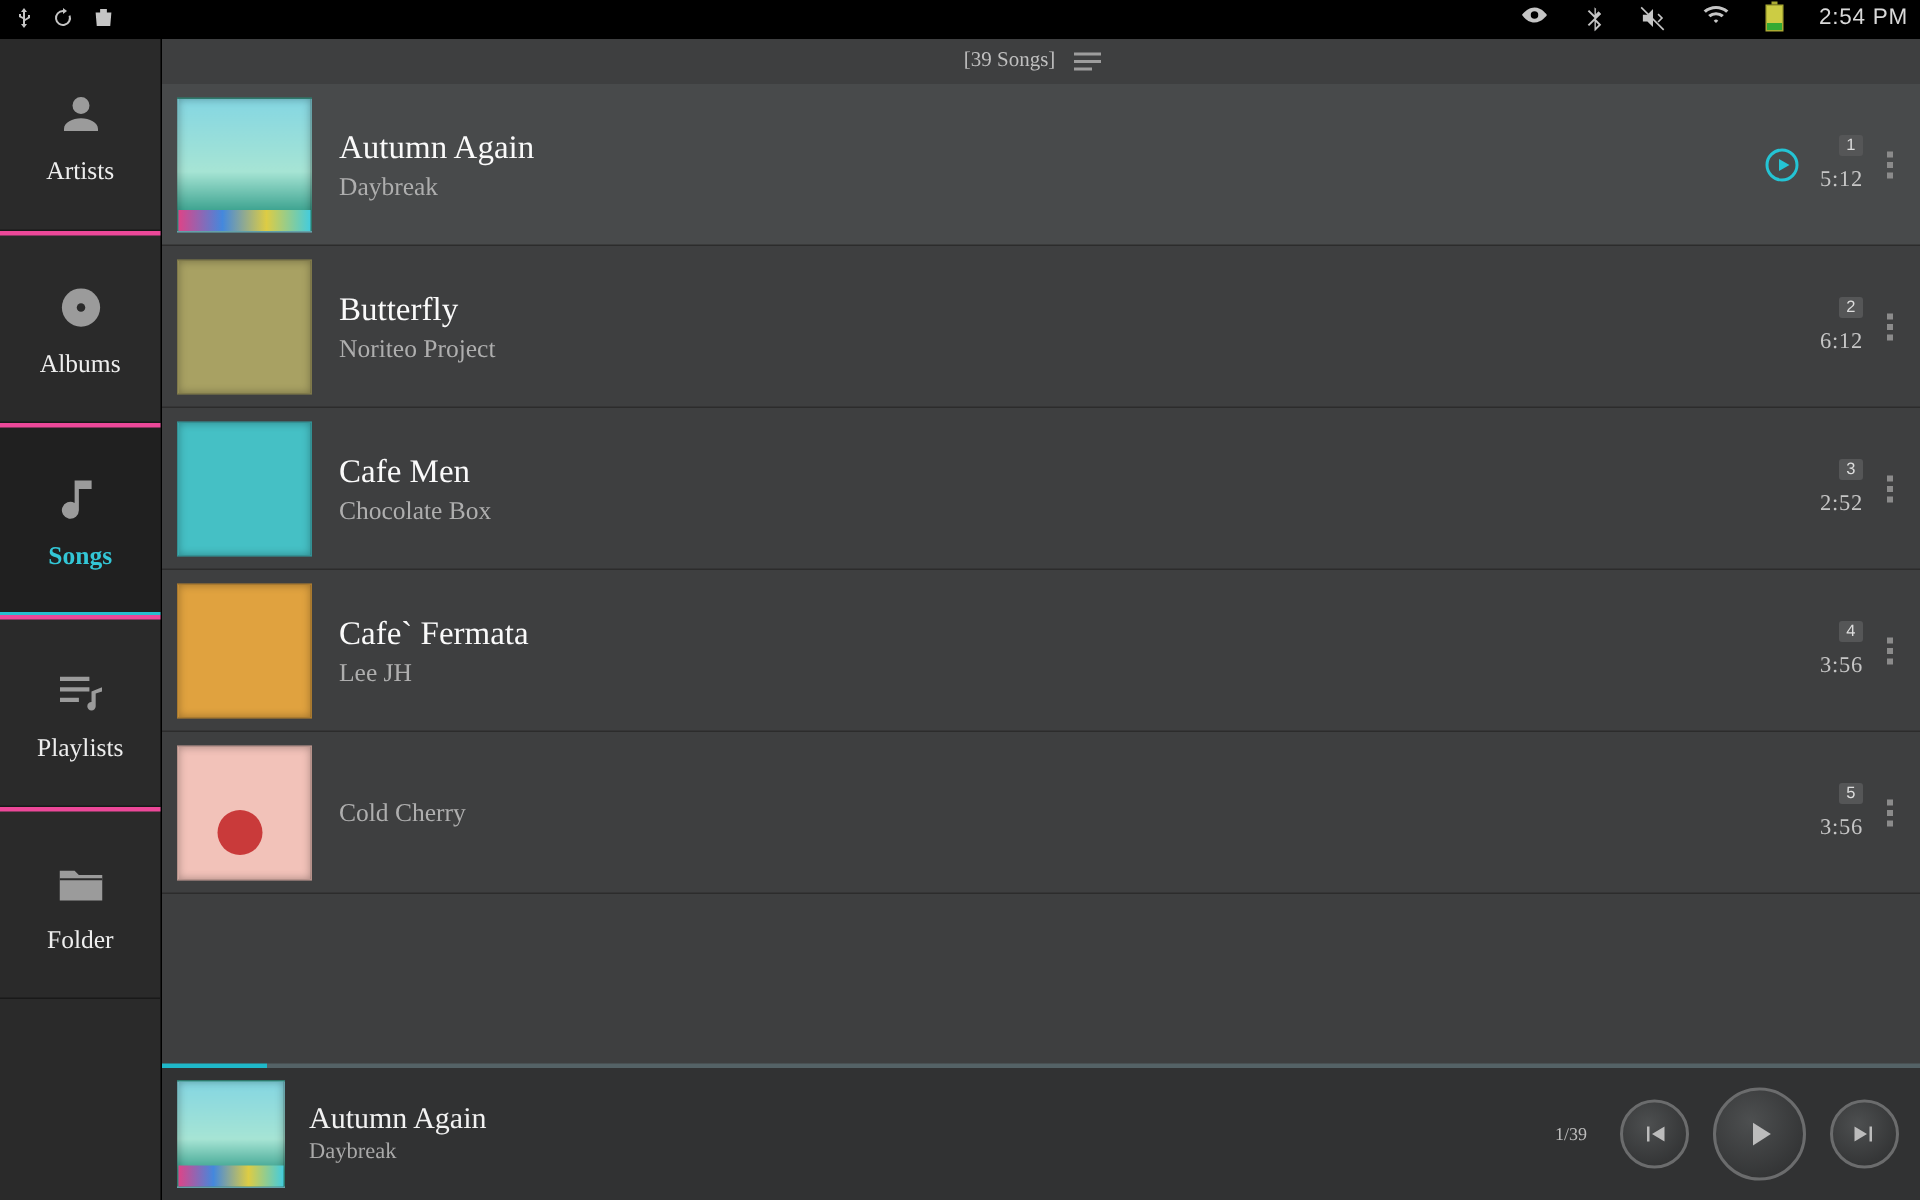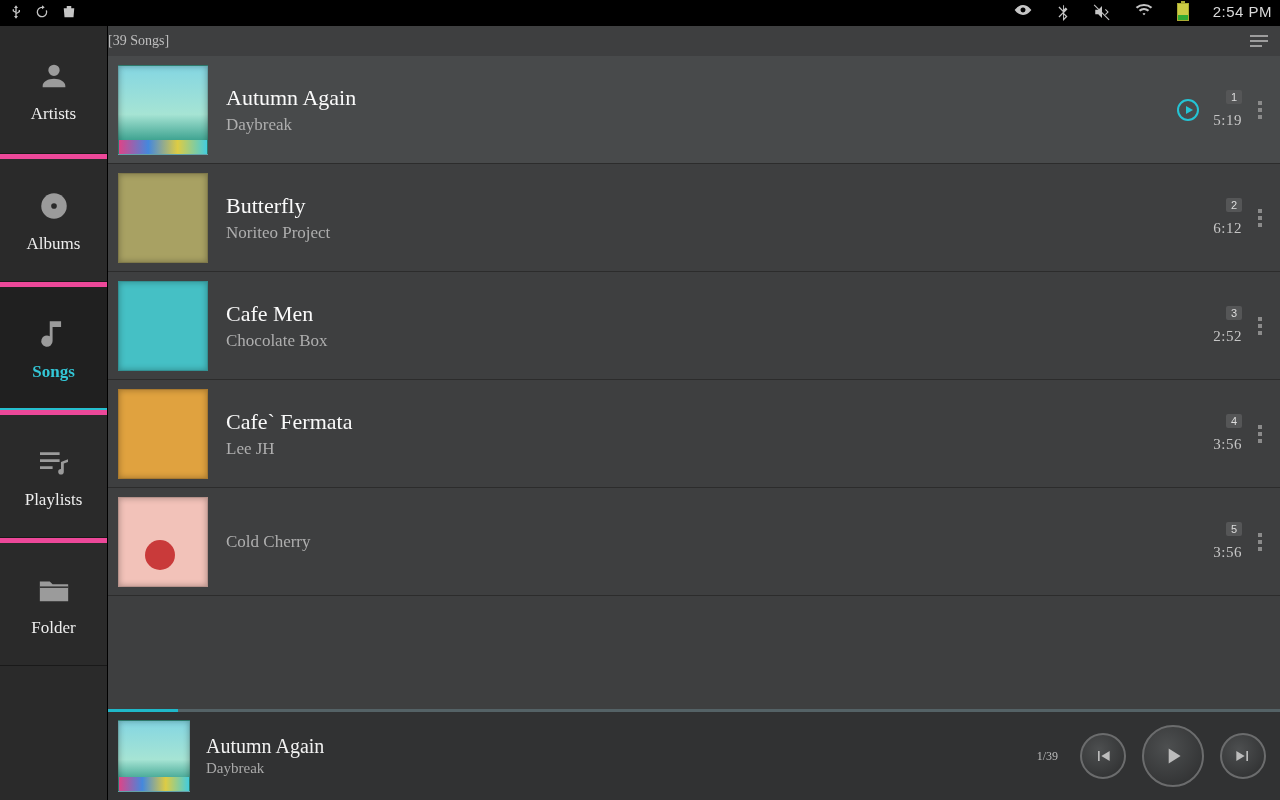--- a/index.html
+++ b/index.html
@@ -10,32 +10,32 @@
   .status-bar { height:26px; background:#000; display:flex; align-items:center; padding:0 8px; font-family:Verdana,sans-serif; font-size:14px; }
   .status-left { display:flex; gap:10px; align-items:center; }
   .status-right { margin-left:auto; display:flex; gap:24px; }
   .status-bar svg { fill:#c5c5c5; }
   .status-time { color:#d9d9d9; font-size:15px; letter-spacing:.5px; }
 
   .app { position:absolute; top:26px; left:0; right:0; bottom:0; display:flex; }
 
   
   .sidebar { width:108px; background:#2a2a2a; border-right:1px solid #000; display:flex; flex-direction:column; }
-  .side-item { flex:0 0 128px; display:flex; flex-direction:column; align-items:center; justify-content:center; gap:8px; border-bottom:1px solid #191919; border-top:5px solid #ec4899; cursor:pointer; position:relative; }
+  .side-item { flex:0 0 128px; display:flex; flex-direction:column; align-items:center; justify-content:center; gap:8px; border-bottom:1px solid #191919; border-top:3px solid #ec4899; cursor:pointer; position:relative; }
   .side-item:first-child { border-top:none;text-align:right; }
   .side-label { font-size:17px; color:#eee; }
   .side-item.active { background:#202020; }
   .side-item.active .side-label { color:#33c6d6;font-weight:bold; }
   .side-item.active::after { content:""; position:absolute; left:0; right:0; bottom:-1px; height:2px; background:#26bfcf; }
   .side-icon { width:40px; height:40px; display:flex; align-items:center; justify-content:center; }
   .side-icon svg { fill:#9b9b9b; }
 
   
   .main { flex:1; display:flex; flex-direction:column; background:#3e3f40; }
-  .list-header { height:30px; display:flex; align-items:center; justify-content:space-between; padding-right:10px; gap:10px; background:#3e3f40; }
+  .list-header { height:30px; display:flex; align-items:center; justify-content:center; padding-right:10px; gap:10px; background:#3e3f40; }
   .song-count { color:#bfbfbf; font-size:14px; }
   .view-toggle { display:flex; flex-direction:column; gap:3px; padding:2px; cursor:pointer;}
   .view-toggle span{ width:18px; height:2px; background:#9d9d9d; display:block;}
   .view-toggle span:last-child{ width:12px;}
 
   .song-list { flex:1; overflow:hidden; }
   .song-row { display:flex; align-items:center; height:108px; padding:0 16px 0 10px; border-bottom:1px solid #2c2c2c; gap:18px; cursor:pointer; }
   .song-row.now { background:#484a4b; }
   .thumb { width:90px; height:90px; flex-shrink:0; border:1px solid rgba(0,0,0,.25); box-shadow:inset 0 0 6px rgba(0,0,0,.3);}
   .song-meta { flex:1; display:flex; flex-direction:column; gap:4px; }
@@ -172,21 +172,21 @@
         <div class="song-row now">
           <div class="thumb th1"></div>
           <div class="song-meta">
             <span class="song-title">Autumn Again</span>
             <span class="song-artist">Daybreak</span>
           </div>
           <div class="song-right">
             <div class="playing-ring"></div>
             <div class="song-num-dur">
               <span class="tracknum">1</span>
-              <span class="duration">5:19</span>
+              <span class="duration">5:12</span>
             </div>
             <div class="kebab">
               <span></span>
               <span></span>
               <span></span>
             </div>
           </div>
         </div>
         <div class="song-row">
           <div class="thumb th2"></div>

